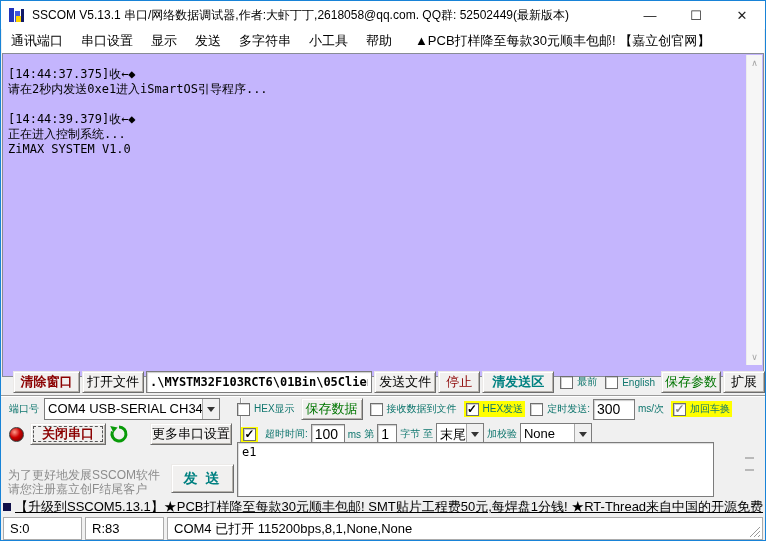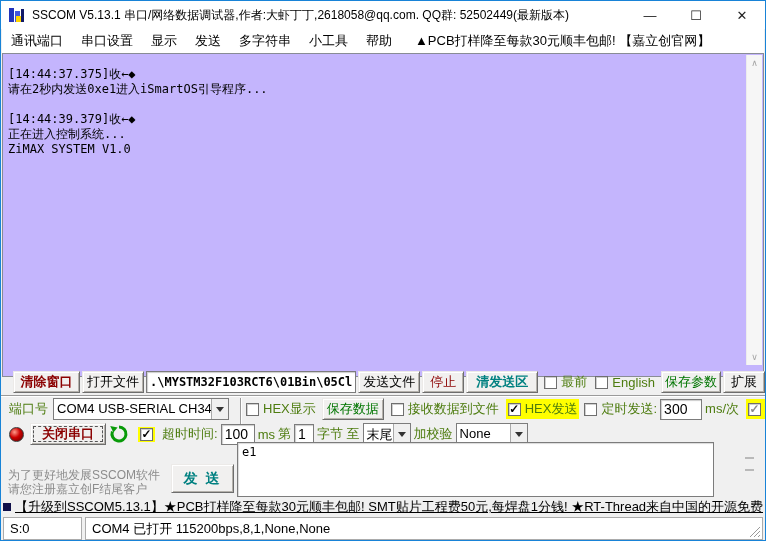--- a/index.html
+++ b/index.html
@@ -77,21 +77,21 @@
 
   .cb{ display:inline-flex; align-items:center; gap:4px; font-size:13px;
     white-space:nowrap; flex:0 0 auto; }
   .cb .box{ width:13px; height:13px; background:#fff; border:1px solid #6f6f6f;
     box-shadow: inset 1px 1px 0 #cfcfcf; display:flex; align-items:center;
     justify-content:center; flex:0 0 auto; }
   .cb .mark{ font-size:12px; font-weight:bold; color:#000; line-height:11px; }
   .cb .mark.gray{ color:#8a8a8a; }
   .cb.hl{ background:#ffff00; padding:1px 2px; }
 
-  .lbl{ font-size:13px; white-space:nowrap; flex:0 0 auto; color:#4d7c0f; }
+  .lbl{ font-size:10px; white-space:nowrap; flex:0 0 auto; color:#0f766e; }
 
   .row{ position:absolute; display:flex; align-items:center; gap:3px; }
   .vsep{ position:absolute; width:2px; border-left:1px solid #9a9a9a;
     border-right:1px solid #ffffff; }
   .hsep{ position:absolute; left:0; right:0; height:2px;
     border-top:1px solid #9a9a9a; border-bottom:1px solid #ffffff; }
 
   
   #rowA{ top:370px; left:12px; right:0; height:22px; gap:2px; }
   #file-path{ width:248px; font-family:"DejaVu Sans Mono", monospace;
@@ -253,20 +253,21 @@
     </label>
   </div>
 
   <div class="row" id="rowC">
     <span class="led"></span>
     <button class="btn dr" id="close-port-btn" style="margin-left:3px">关闭串口</button>
     <svg class="refresh-svg" viewBox="0 0 20 20">
       <path d="M10 3 a7 7 0 1 1 -6.6 4.6" fill="none" stroke="#089a08" stroke-width="3"></path>
       <path d="M1.2 2 L4.4 8.4 L8.6 3.6 Z" fill="#089a08"></path>
     </svg>
+    <button class="btn" style="width:82px;margin-left:18px">更多串口设置</button>
     <label class="cb hl" style="margin-left:6px">
       <span class="box">
           <span class="mark">✓</span>
         </span>
     </label>
     <span class="lbl" style="margin-left:4px">超时时间:</span>
     <input class="inp" style="width: 34px;" value="100">
     <span class="lbl">ms</span>
     <span class="lbl">第</span>
     <input class="inp" style="width: 20px;" value="1">
@@ -295,20 +296,21 @@
   <textarea id="send-area" spellcheck="false" style="">e1</textarea>
   <div class="split-handle"></div>
 
   <div class="linkbar">
     <span class="link-bullet"></span>
     <span class="link-text">【升级到SSCOM5.13.1】★PCB打样降至每款30元顺丰包邮! SMT贴片工程费50元,每焊盘1分钱! ★RT-Thread来自中国的开源免费商用物联网操</span>
   </div>
 
   <div class="statusbar">
     <div class="status-cell" id="cell-s">S:0</div>
+    <div class="status-cell" id="cell-r">R:83</div>
     <div class="status-cell" id="cell-port">
       <span>COM4 已打开  115200bps,8,1,None,None</span>
       <svg class="grip" width="12" height="12" viewBox="0 0 12 12">
         <path d="M11 1 L1 11 M11 5 L5 11 M11 9 L9 11" stroke="#9a9a9a" stroke-width="1" fill="none"></path>
       </svg>
     </div>
   </div>
 
 </div>
 

